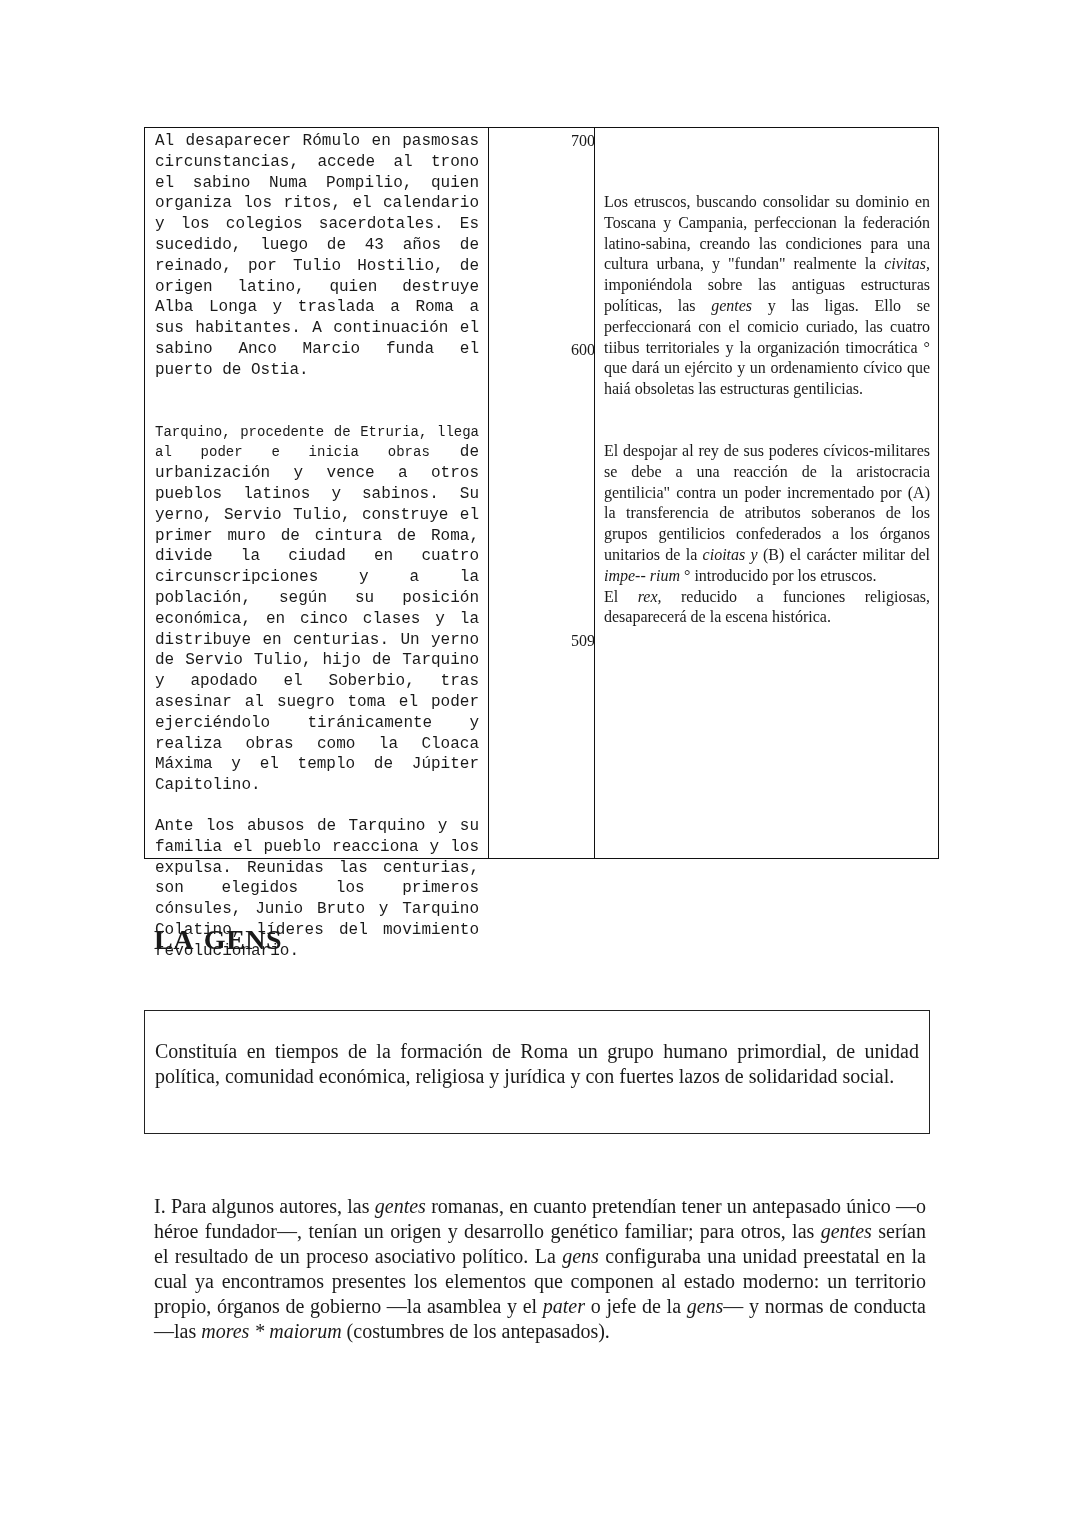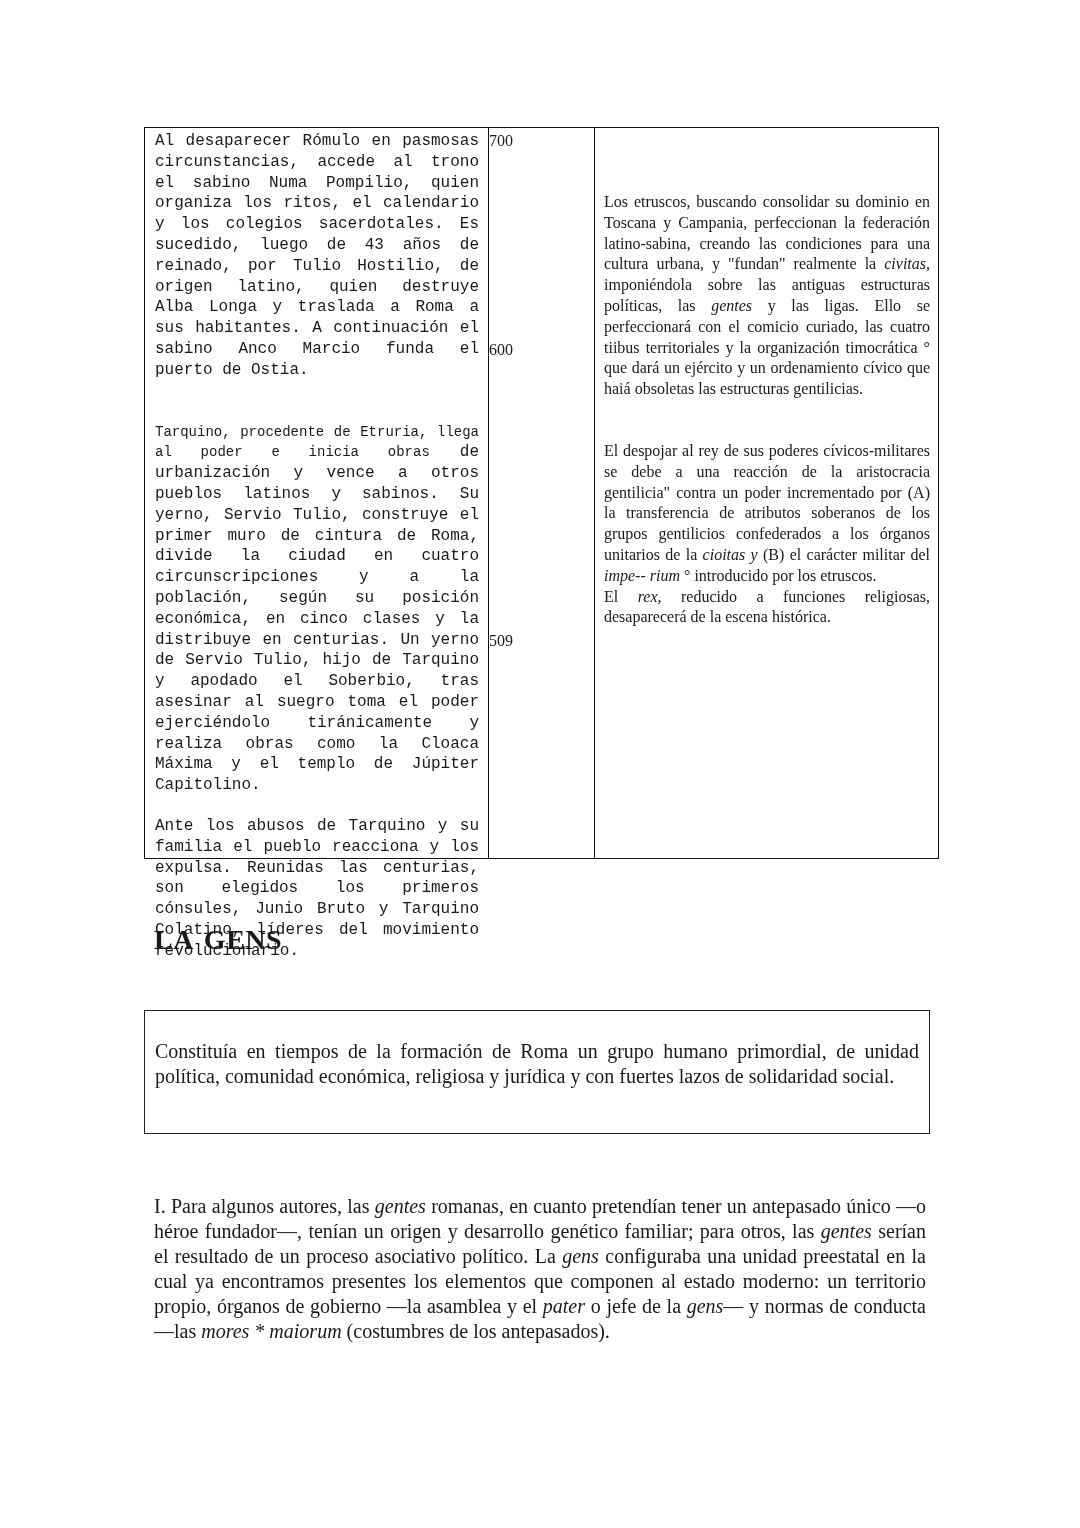--- a/index.html
+++ b/index.html
@@ -23,21 +23,21 @@
   }
   .cell {
     position: absolute;
     font-size: 16px; line-height: 20.8px;
     text-align: justify;
     text-align-last: left;
   }
   .cell p { margin: 0; }
   .cell .small { font-size: 14px; }
   .year {
-    position: absolute; width: 106px; text-align: left;
+    position: absolute; width: 106px; text-align: right;
     font-size: 16px; line-height: 20.8px;
   }
   .gap { height: 41px; }
 
   .section-title {
     position: absolute; left: 154px; top: 924px;
     font-size: 28px; letter-spacing: 0.5px; word-spacing: 4px; font-weight: bold;
   }
 
   .def-box {

